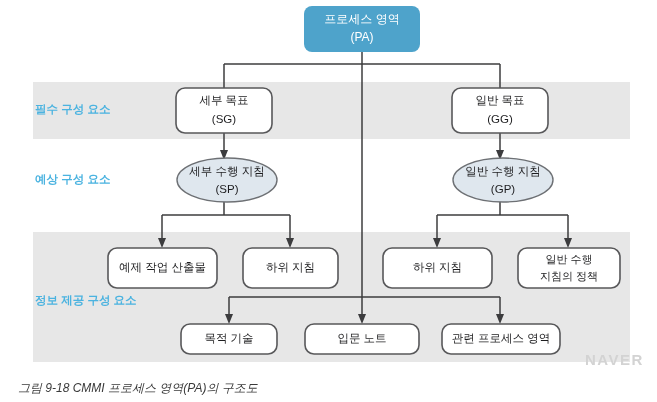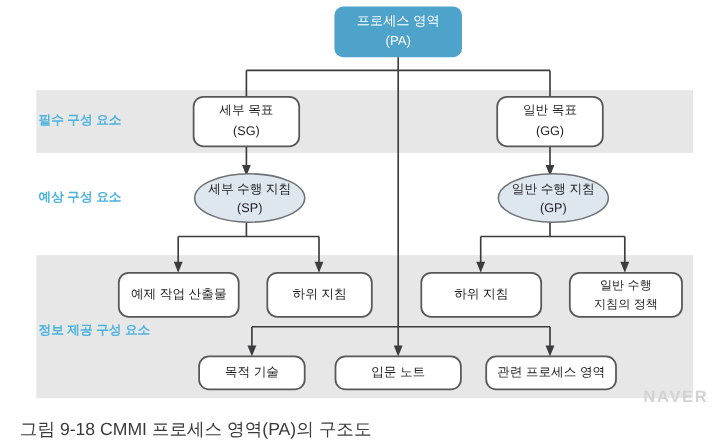--- a/index.html
+++ b/index.html
@@ -17,23 +17,24 @@
   .node-pa{fill:#4ea3cb;stroke:none;}
   .node-ell{fill:#dfe7ee;stroke:#6d7074;stroke-width:1.4;}
   .link{stroke:#3c3c3e;stroke-width:1.5;fill:none;}
   .node-text{font-family:"Liberation Sans","DejaVu Sans",sans-serif;font-size:11.5px;fill:#1d1d1f;text-anchor:middle;dominant-baseline:middle;}
   .node-text-small{font-size:11px;}
   .pa-text{fill:#ffffff;font-size:12px;}
   .row-label{font-family:"Liberation Sans","DejaVu Sans",sans-serif;font-size:11.5px;fill:#4bb3e0;text-anchor:start;dominant-baseline:middle;font-weight:bold;}
   .watermark{font-family:"Liberation Sans","DejaVu Sans",sans-serif;font-size:15px;font-weight:bold;fill:#d3d3d3;letter-spacing:1.5px;text-anchor:start;}
   .caption{
     position:absolute;left:18px;top:380px;
-    font-size:16px;color:#3a3a3a;
+    font-size:12px;color:#3a3a3a;
     font-family:"Liberation Sans","DejaVu Sans",sans-serif;
     white-space:nowrap;
+    font-style:italic;
   }
 </style>
 </head>
 <body>
 
 <div id="root">
 
   <svg id="diagram" viewBox="0 0 657 402">
 
     <rect class="band" x="33" y="82" width="597" height="57"></rect>

